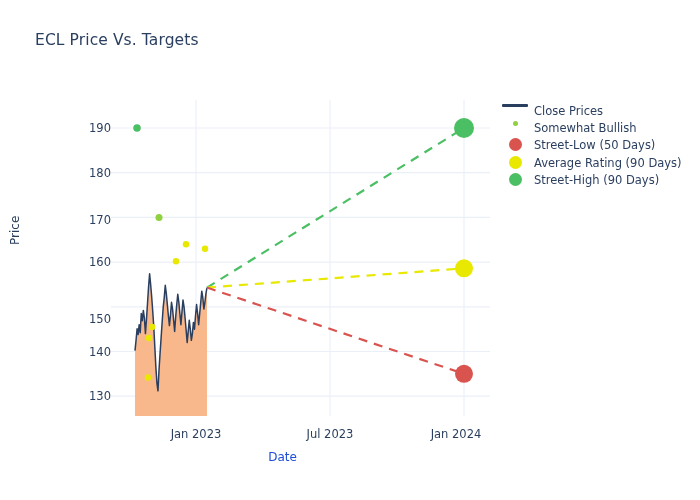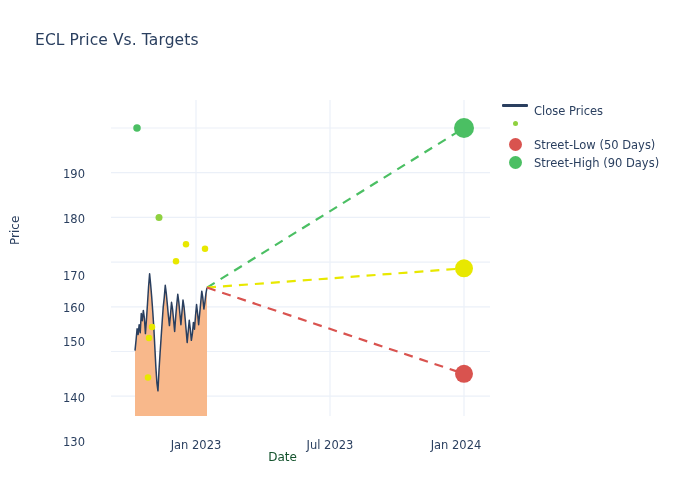--- a/index.html
+++ b/index.html
@@ -39,47 +39,46 @@
     transform-origin: left top;
     white-space: nowrap;
   }
   .axis-title-x {
     position: absolute;
     left: 0;
     top: 450px;
     width: 565px;
     text-align: center;
     font-size: 12px;
-    color: #14532d;
+    color: #1d4ed8;
   }
   .ytick {
     position: absolute;
     right: 0;
     width: 48px;
+    text-align: right;
     font-size: 11.5px;
     color: #2a3f5f;
     transform: translateY(-50%);
     white-space: nowrap;
-    margin-top: 46px;
   }
   .ytick-wrap {
     position: absolute;
     left: 0;
     top: 0;
     width: 111px;
     height: 500px;
   }
   .xtick {
     position: absolute;
     top: 427px;
     font-size: 11.5px;
     color: #2a3f5f;
     transform: translateX(-50%);
     white-space: nowrap;
-    margin-top: 11px;
   }
   .legend {
     position: absolute;
     left: 500px;
     top: 104px;
     width: 195px;
   }
   .legend-row {
     display: flex;
     align-items: flex-start;
@@ -119,23 +118,23 @@
 <div id="chart-root">
 
   <div class="chart-title">ECL Price Vs. Targets</div>
 
   <div class="axis-title-y">Price</div>
   <div class="axis-title-x">Date</div>
 
   <div class="ytick-wrap">
     <div class="ytick" style="top:128px">190</div>
     <div class="ytick" style="top:172.7px">180</div>
-    <div class="ytick" style="top:230px">170</div>
+    <div class="ytick" style="top:220px">170</div>
     <div class="ytick" style="top:262.1px">160</div>
-    <div class="ytick" style="top:296px">150</div>
+    <div class="ytick" style="top:319px">150</div>
     <div class="ytick" style="top:351.5px">140</div>
     <div class="ytick" style="top:396.2px">130</div>
   </div>
 
   <div class="xtick" style="left:196px">Jan 2023</div>
   <div class="xtick" style="left:330px">Jul 2023</div>
   <div class="xtick" style="left:456px">Jan 2024</div>
 
   <svg id="plot-svg" width="700" height="500">
     <g id="gridlines">
@@ -182,28 +181,35 @@
       <div class="legend-row">
         <span class="legend-key">
           <span class="legend-line" style="background: rgb(42, 63, 95);"></span>
         </span>
         <span class="legend-label">Close Prices</span>
       </div>
       <div class="legend-row">
         <span class="legend-key">
           <span class="legend-dot" style="width: 5px; height: 5px; background: rgb(143, 209, 63);"></span>
         </span>
+        <span class="legend-label">Somewhat Bullish</span>
       </div>
       <div class="legend-row">
         <span class="legend-key">
           <span class="legend-dot" style="width: 13px; height: 13px; background: rgb(217, 83, 79);"></span>
         </span>
         <span class="legend-label">Street-Low (50 Days)</span>
       </div>
       <div class="legend-row">
         <span class="legend-key">
+          <span class="legend-dot" style="width: 13px; height: 13px; background: rgb(232, 232, 0);"></span>
+        </span>
+        <span class="legend-label">Average Rating (90 Days)</span>
+      </div>
+      <div class="legend-row">
+        <span class="legend-key">
           <span class="legend-dot" style="width: 13px; height: 13px; background: rgb(75, 191, 99);"></span>
         </span>
         <span class="legend-label">Street-High (90 Days)</span>
       </div>
     </div>
 
 </div>
 
 </body></html>

